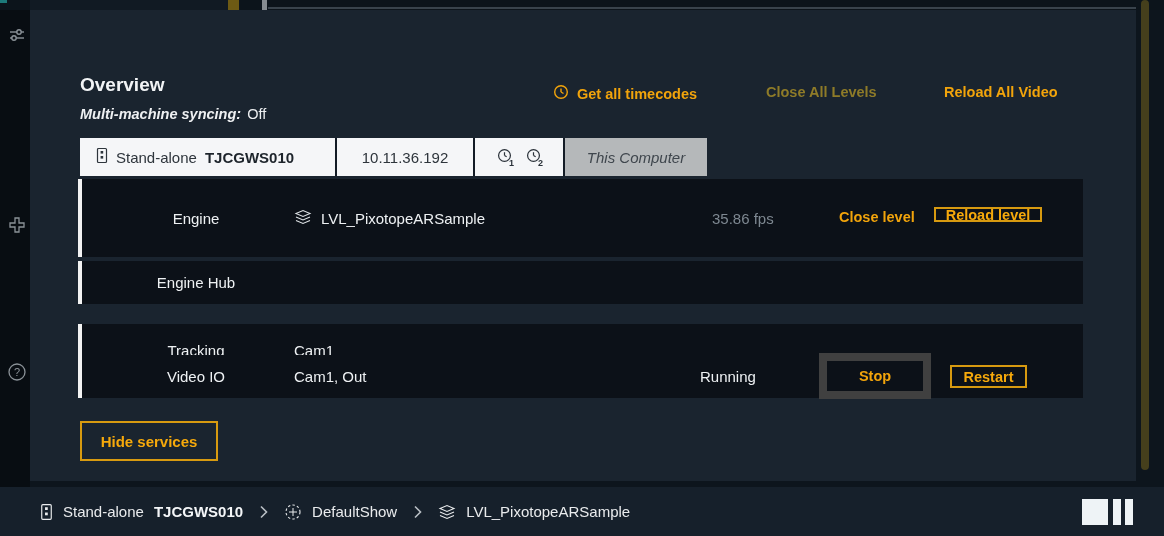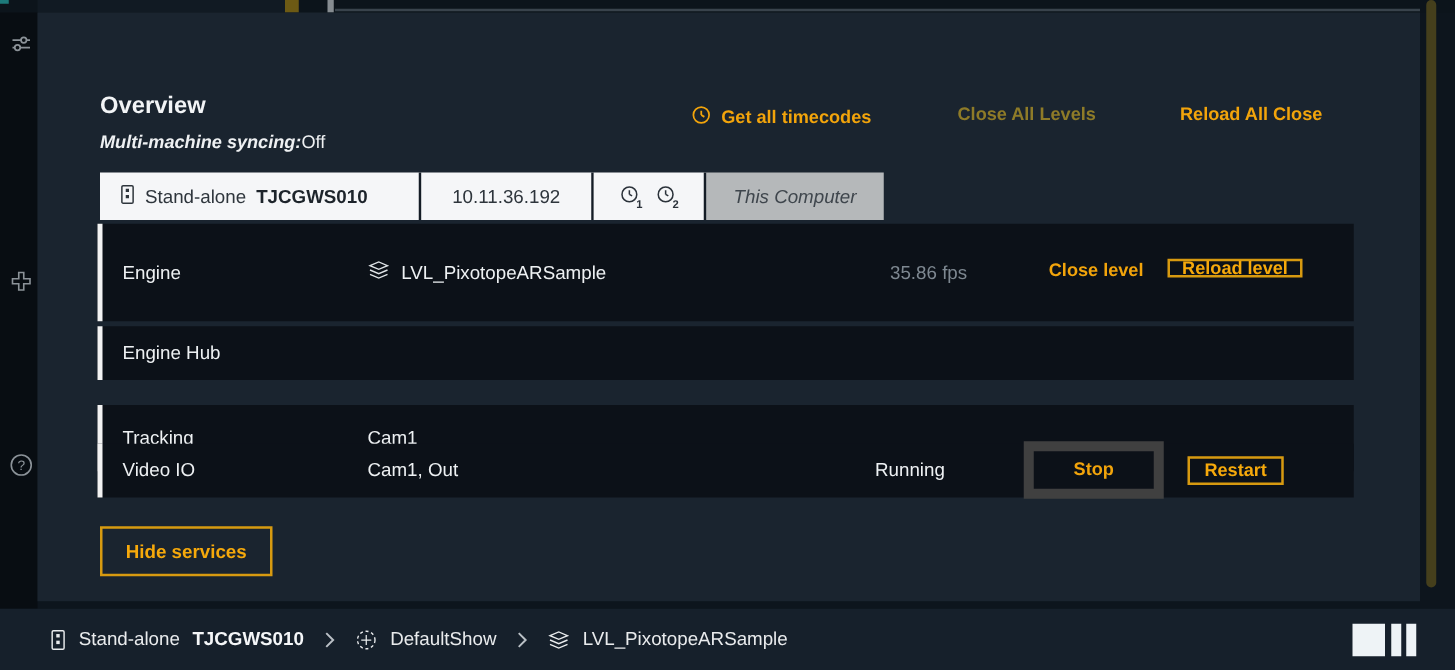--- a/index.html
+++ b/index.html
@@ -13,26 +13,26 @@
   .ts-amber{position:absolute;left:228px;top:0;width:11px;height:10px;background:#6d5a14;}
   .ts-gray{position:absolute;left:262px;top:0;width:5px;height:10px;background:#868c91;}
   .ts-line{position:absolute;left:268px;top:7px;width:868px;height:2px;background:#39434c;}
 
   
   .sidebar{position:absolute;left:0;top:10px;width:30px;height:477px;background:#080d12;}
   .side-icon{position:absolute;left:7px;width:20px;height:20px;color:#8b9298;}
   .side-icon svg{display:block;}
 
   
-  .panel{position:absolute;left:30px;top:10px;width:1106px;height:471px;background:#1a242f;}
+  .panel{position:absolute;left:30px;top:10px;width:1106px;height:471px;background:#1a242f;text-align:center;}
 
   .page-title{position:absolute;left:50px;top:64px;font-size:19px;font-weight:700;color:#f2f4f6;}
   .sync-line{position:absolute;left:50px;top:96px;font-size:14.5px;color:#eef0f2;}
   .sync-label{font-style:italic;font-weight:700;}
-  .sync-value{font-weight:400;}
+  .sync-value{margin-left:6px;font-weight:400;}
 
   .hdr-action{position:absolute;top:74px;display:flex;align-items:center;gap:8px;
               font-size:14.5px;font-weight:700;color:#f2a40b;cursor:pointer;white-space:nowrap;}
   .hdr-action.dim{color:#8e7b28;}
 
   
   .tabrow{position:absolute;left:50px;top:128px;height:38px;display:flex;}
   .mtab{height:38px;background:#f5f6f8;display:flex;align-items:center;justify-content:center;
         gap:8px;font-size:15px;color:#2e353c;border-right:2px solid #141c26;}
   .mtab.first{width:257px;justify-content:flex-start;padding-left:16px;}
@@ -124,21 +124,21 @@
             <path d="M8 8 L8 4.5"></path>
             <path d="M8 8 L10.5 9.5"></path>
         </svg>
       </span>
       <span>Get all timecodes</span>
     </div>
     <div class="hdr-action dim" style="left:736px">
       <span>Close All Levels</span>
     </div>
     <div class="hdr-action" style="left:914px">
-      <span>Reload All Close</span>
+      <span>Reload All Video</span>
     </div>
 
     <div class="tabrow">
       <div class="mtab first">
         <span>
           <svg width="12" height="17" viewBox="0 0 12 17" fill="none" stroke="#2e353c" stroke-width="1.2">
             <rect x="1.5" y="1.5" width="9" height="14" rx="1"></rect>
             <rect x="4.6" y="4" width="2.6" height="2.6" fill="#2e353c" stroke="none"></rect>
             <rect x="4.6" y="9" width="2.6" height="2.6" fill="#2e353c" stroke="none"></rect>
           </svg>

